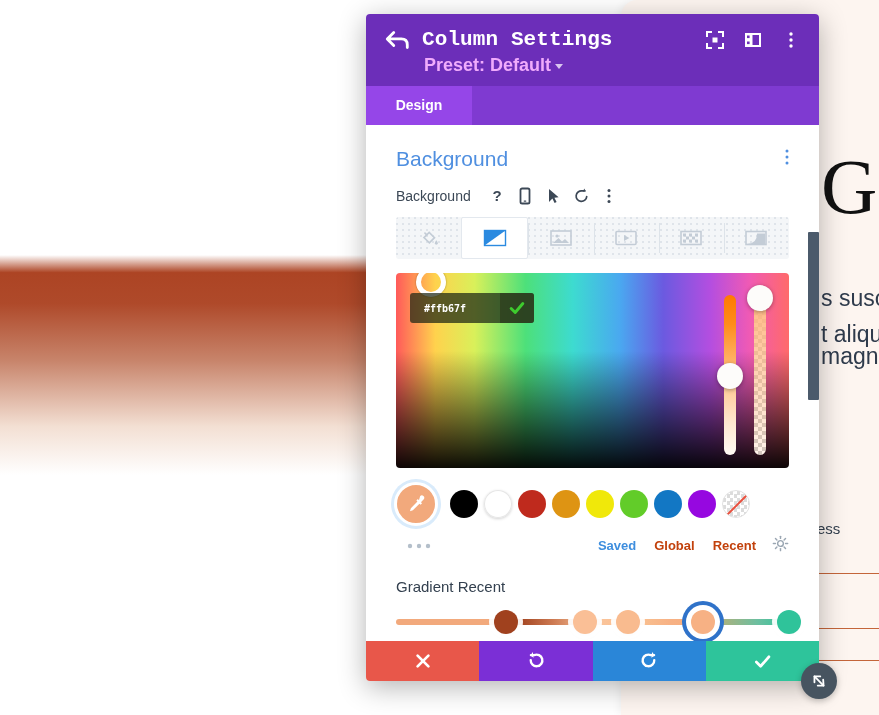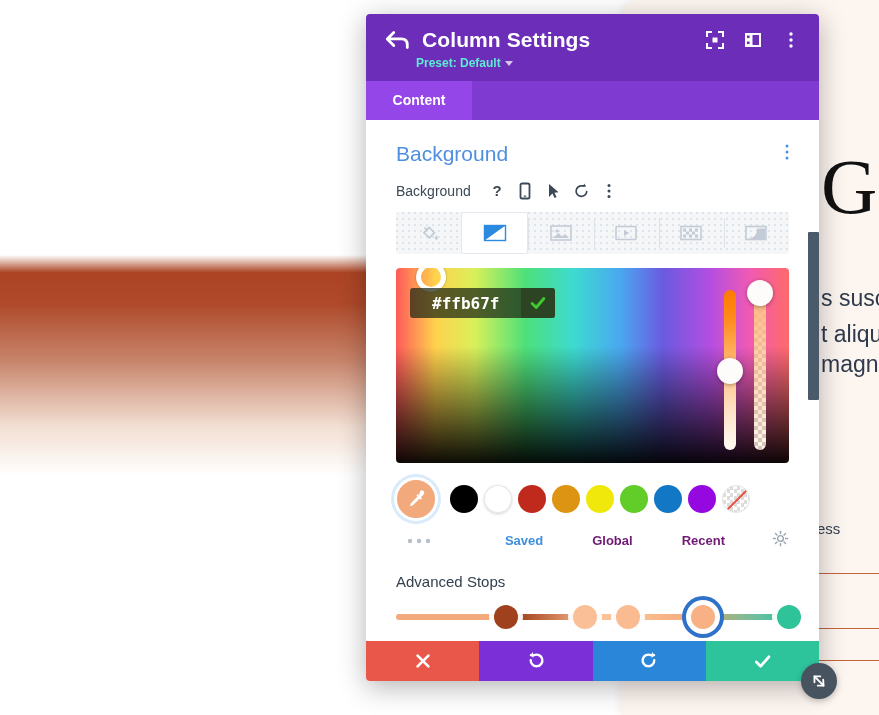--- a/index.html
+++ b/index.html
@@ -87,33 +87,33 @@
     overflow: hidden;
   }
 
   
   #modal-header {
     background: #6c2eb9;
     padding: 14px 18px 10px 18px;
     position: relative;
     flex: 0 0 auto;
   }
-  #hdr-row { display: flex; align-items: center; }
+  #hdr-row { display: flex; align-items: center; font-family: Liberation Mono, monospace; }
   #back-icon {
     width: 26px; height: 22px; flex: 0 0 auto; margin-right: 12px;
     cursor: pointer;
   }
   #modal-title {
     font-size: 21px; font-weight: bold; color: #ffffff;
     letter-spacing: 0.1px; flex: 1 1 auto;
   }
   .hdr-icon { width: 20px; height: 20px; margin-left: 18px; cursor: pointer; flex: 0 0 auto; }
   #preset-row {
-    margin-top: 4px; margin-left: 32px;
-    font-size: 12px; font-weight: bold; color: #5eead4;
+    margin-top: 4px; margin-left: 40px;
+    font-size: 18px; font-weight: bold; color: #f0abfc;
     cursor: pointer; display: inline-block;
   }
   #preset-caret {
     display: inline-block; margin-left: 4px;
     border-left: 4px solid transparent; border-right: 4px solid transparent;
     border-top: 5px solid #d9c6ef; vertical-align: middle;
   }
 
   
   #tabs { display: flex; background: #7f3ad1; flex: 0 0 auto; }
@@ -183,22 +183,22 @@
     width: 30px; height: 30px; border-radius: 50%;
     border: 5px solid #ffffff; box-shadow: 0 0 2px rgba(0,0,0,.4);
     cursor: grab;
   }
   #hexbox {
     position: absolute; left: 14px; top: 20px;
     display: flex; align-items: stretch; height: 30px;
     background: rgba(28,38,20,0.72); border-radius: 3px; overflow: hidden;
   }
   #hexvalue {
-    font-family: "DejaVu Sans Mono", monospace; font-size: 16px; font-weight: bold;
-    color: #ffffff; padding: 0 22px; display: flex; align-items: center;
+    font-family: "DejaVu Sans Mono", monospace; font-size: 10px; font-weight: bold;
+    color: #ffffff; padding: 0 14px; display: flex; align-items: center;
     min-width: 90px;
   }
   #hexcheck {
     width: 34px; display: flex; align-items: center; justify-content: center;
     background: rgba(45,62,30,0.75); cursor: pointer;
   }
   .vslider {
     position: absolute; width: 12px; border-radius: 6px; cursor: pointer;
   }
   #slider-sat {
@@ -242,25 +242,24 @@
   #swatch-transparent::after {
     content: ""; position: absolute; left: 50%; top: -4px;
     width: 2px; height: 38px; background: #e8513f;
     transform: translateX(-50%) rotate(45deg);
   }
 
   
   #tabs-row {
     margin: 8px 30px 0 30px; display: flex; align-items: center;
     height: 22px;
-    gap: 31px;
   }
   #more-dots { flex: 1 1 auto; padding-left: 10px; cursor: pointer; }
   .srcbtn {
-    font-size: 13px; font-weight: bold; color: #701a75;
+    font-size: 13px; font-weight: bold; color: #c2410c;
     margin-left: 18px; cursor: pointer;
   }
   .srcbtn.active { color: #3e8ede; }
   #gear-icon { margin-left: 16px; cursor: pointer; }
 
   
   #gs-title {
     margin: 22px 30px 0 30px; font-size: 15px; color: #33404f; font-weight: normal;
   }
   #gs-wrap { margin: 16px 30px 0 30px; position: relative; height: 52px; }
@@ -316,21 +315,21 @@
 
 <div id="page">
 
   <div id="backdrop-band"></div>
 
   <div id="site-page">
     <div id="site-heading">G</div>
     <div id="site-accentbar"></div>
     <div class="site-para" style="top:285px;">s susc</div>
     <div class="site-para" style="top:321px;">t aliqu</div>
-    <div class="site-para" style="top:351px;">magn</div>
+    <div class="site-para" style="top:343px;">magn</div>
     <div id="site-rule-1"></div>
     <div id="site-rule-2"></div>
     <div id="site-rule-3"></div>
     <div id="site-small">ess</div>
   </div>
 
   <div id="edge-scroll"></div>
 
   <div id="modal">
 
@@ -365,21 +364,21 @@
           </svg>
         </span>
       </div>
 
       <div id="preset-row">
         <span>Preset: Default</span><span id="preset-caret"></span>
       </div>
     </div>
 
     <div id="tabs">
-      <div class="tab active">Content</div>
+      <div class="tab active">Design</div>
     </div>
 
     <div id="modal-body">
 
       <div id="section-head">
         <span id="section-title">Background</span>
         <span id="section-dots">
           <svg viewBox="0 0 16 20" width="16" height="20">
             <circle cx="8" cy="4" r="1.5" fill="#4f8fe0"></circle>
             <circle cx="8" cy="10" r="1.5" fill="#4f8fe0"></circle>
@@ -529,21 +528,21 @@
                 <path d="M16 10 L18.4 10"></path>
               <path d="M4.1 4.1 L5.8 5.8"></path>
                 <path d="M14.2 14.2 L15.9 15.9"></path>
               <path d="M15.9 4.1 L14.2 5.8"></path>
                 <path d="M5.8 14.2 L4.1 15.9"></path>
             </g>
           </svg>
         </span>
       </div>
 
-      <div id="gs-title">Advanced Stops</div>
+      <div id="gs-title">Gradient Recent</div>
       <div id="gs-wrap">
         <div id="gs-track"></div>
         <div class="gs-stop" style="left:28%;  background:#a0411e"></div>
         <div class="gs-stop" style="left:48%;  background:#fabf96"></div>
         <div class="gs-stop" style="left:59%;  background:#f9bb8f"></div>
         <div class="gs-stop selected" style="left:78%; background:#f7b184"></div>
         <div class="gs-stop" style="left:100%; background:#2fc39a"></div>
         <div id="gs-percent" style="left:78%;">78%</div>
       </div>
 

